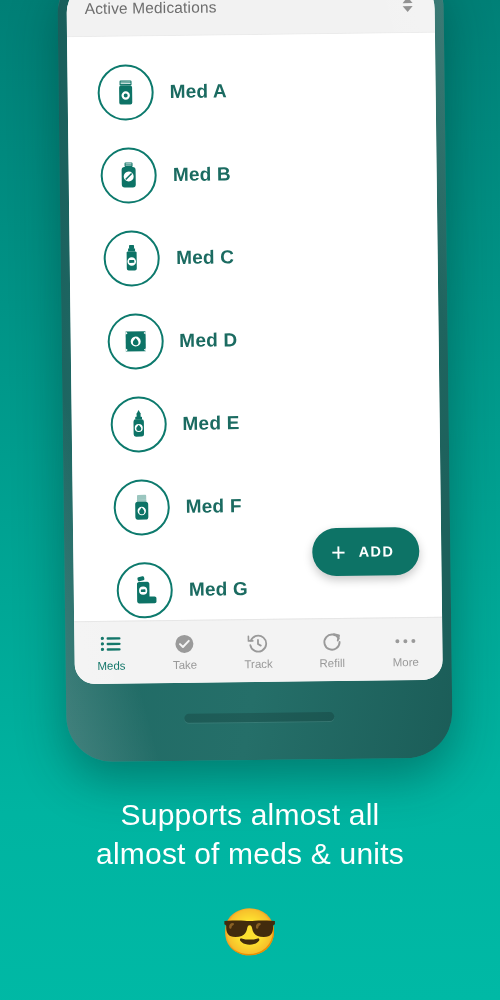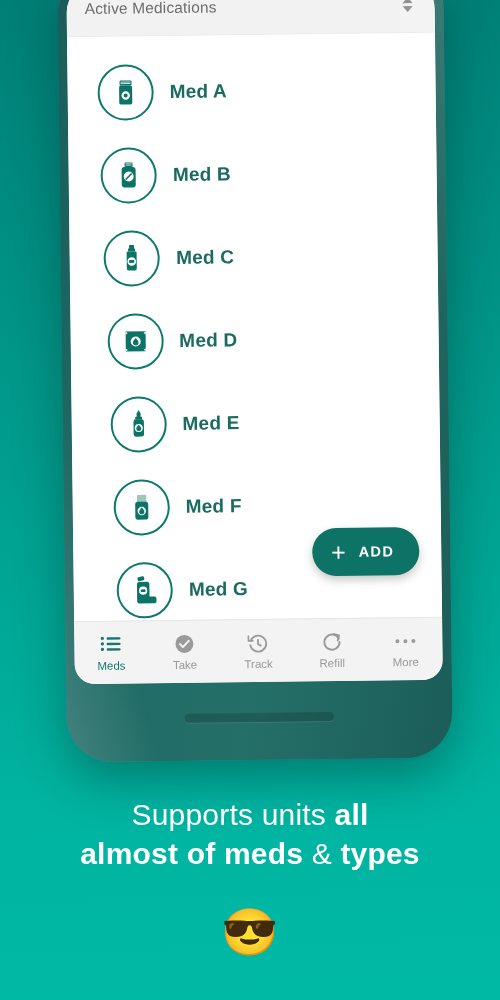--- a/index.html
+++ b/index.html
@@ -76,21 +76,21 @@
   .nav-label { font-size:11.5px; color:#9a9a9a; }
   .nav-item.active .nav-label { color:#0d7366; }
   .nav-icon { height:20px; display:flex; align-items:center; justify-content:center; }
 
   
   #tagline {
     position:absolute; left:0; right:0; top:795px;
     text-align:center; color:#fff; line-height:1.30;
     font-size:30px; letter-spacing:.2px;
   }
-  #tagline .b { font-weight:bold; }
+  #tagline .b { font-weight:normal; }
   #tagline-line1, #tagline-line2 { display:block; }
   #emoji { position:absolute; left:0; right:0; top:905px; text-align:center; font-size:46px; }
 </style>
 </head>
 <body>
 
 <div id="phone-frame">
   <div id="phone-screen">
 
     <div id="app-header">
@@ -245,20 +245,20 @@
           <span class="nav-label">More</span>
         </div>
       </div>
   </div>
   <div id="gesture-bar"></div>
   <div id="phone-glare"></div>
 </div>
 
 <div id="tagline">
   <span id="tagline-line1">
-    <span>Supports units </span><span class="b">all</span>
+    <span>Supports almost </span><span class="b">all</span>
   </span>
   <span id="tagline-line2">
-    <span class="b">almost of meds</span><span> &amp; </span><span class="b">types</span>
+    <span class="b">almost of meds</span><span> &amp; </span><span class="b">units</span>
   </span>
 </div>
 
 <div id="emoji">😎</div>
 
 </body></html>

